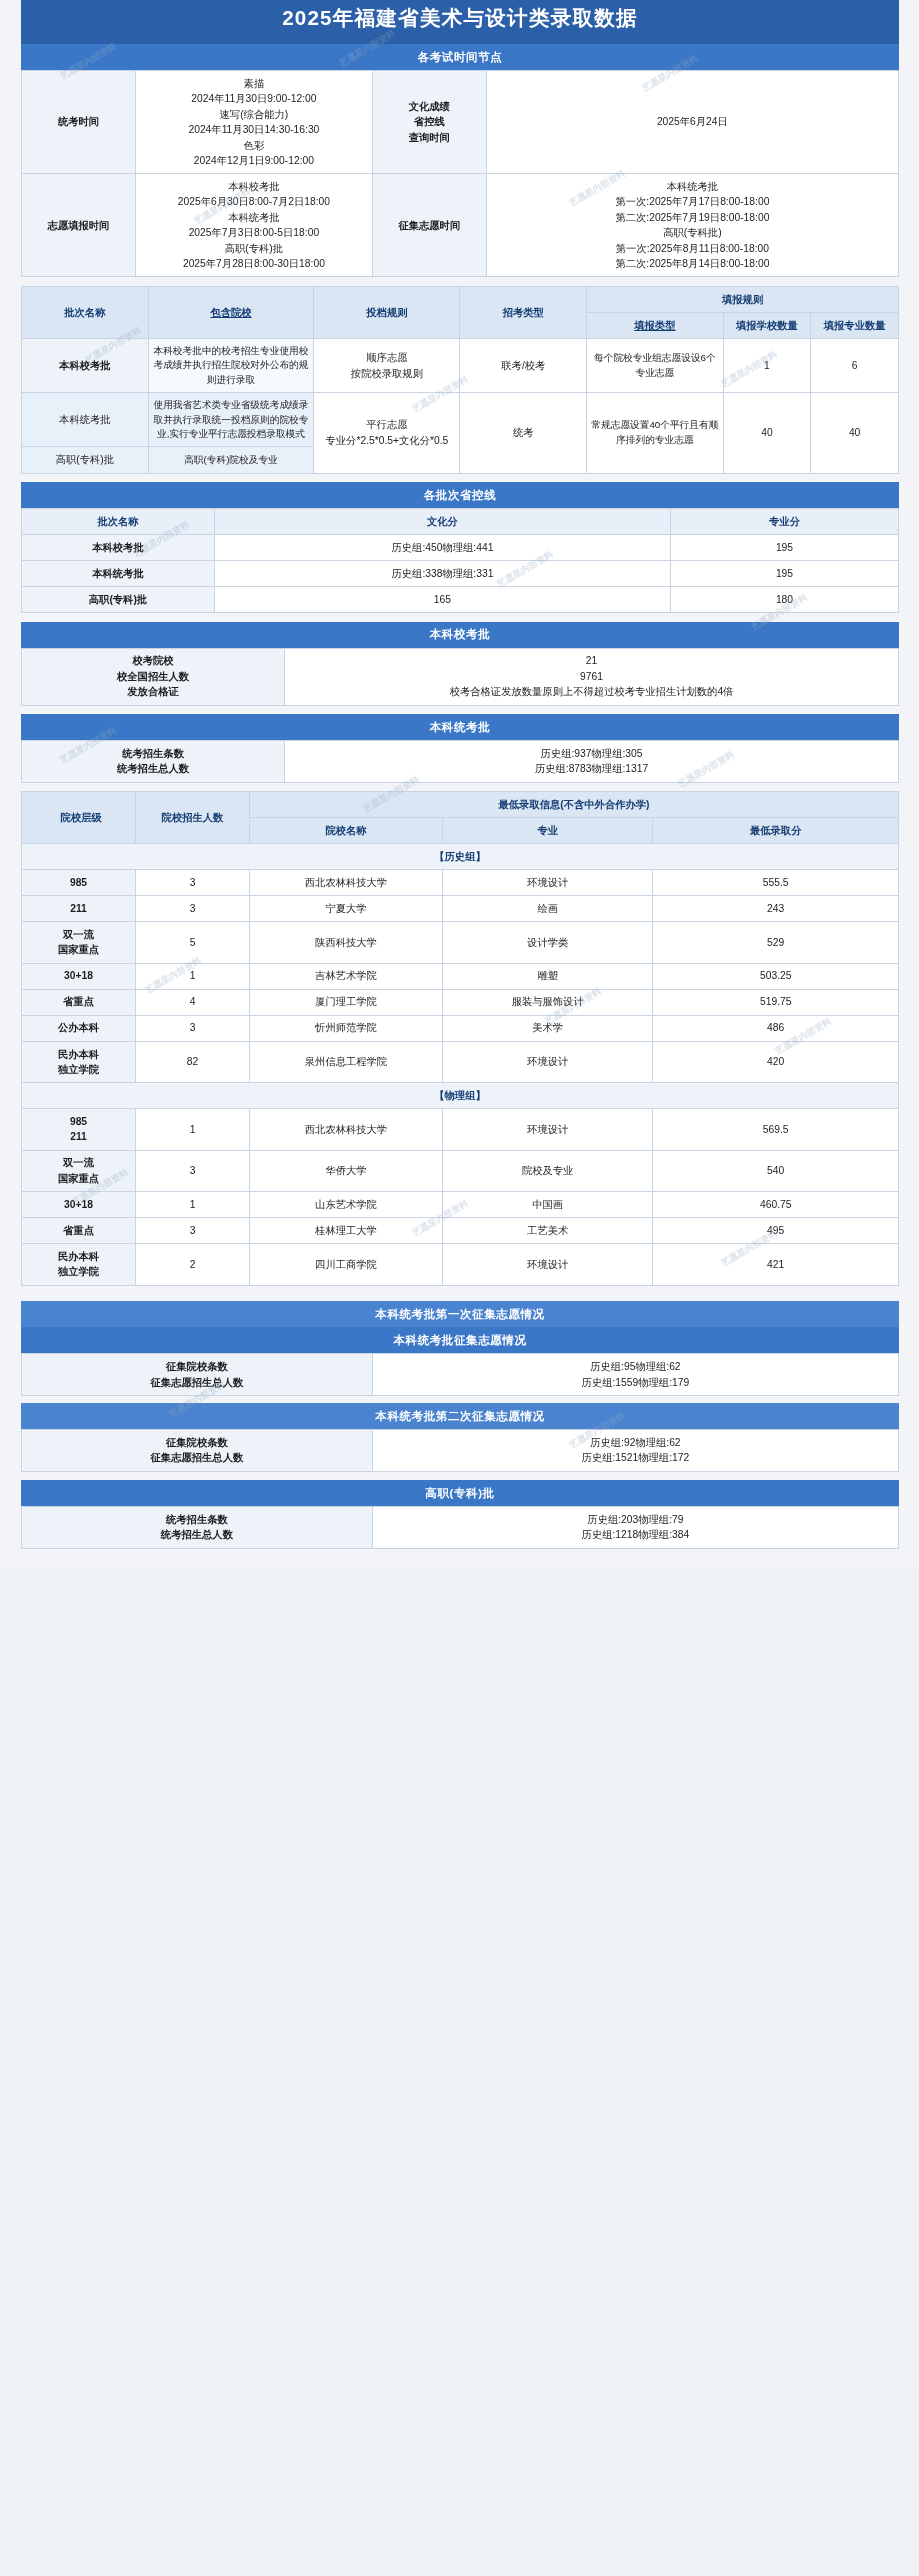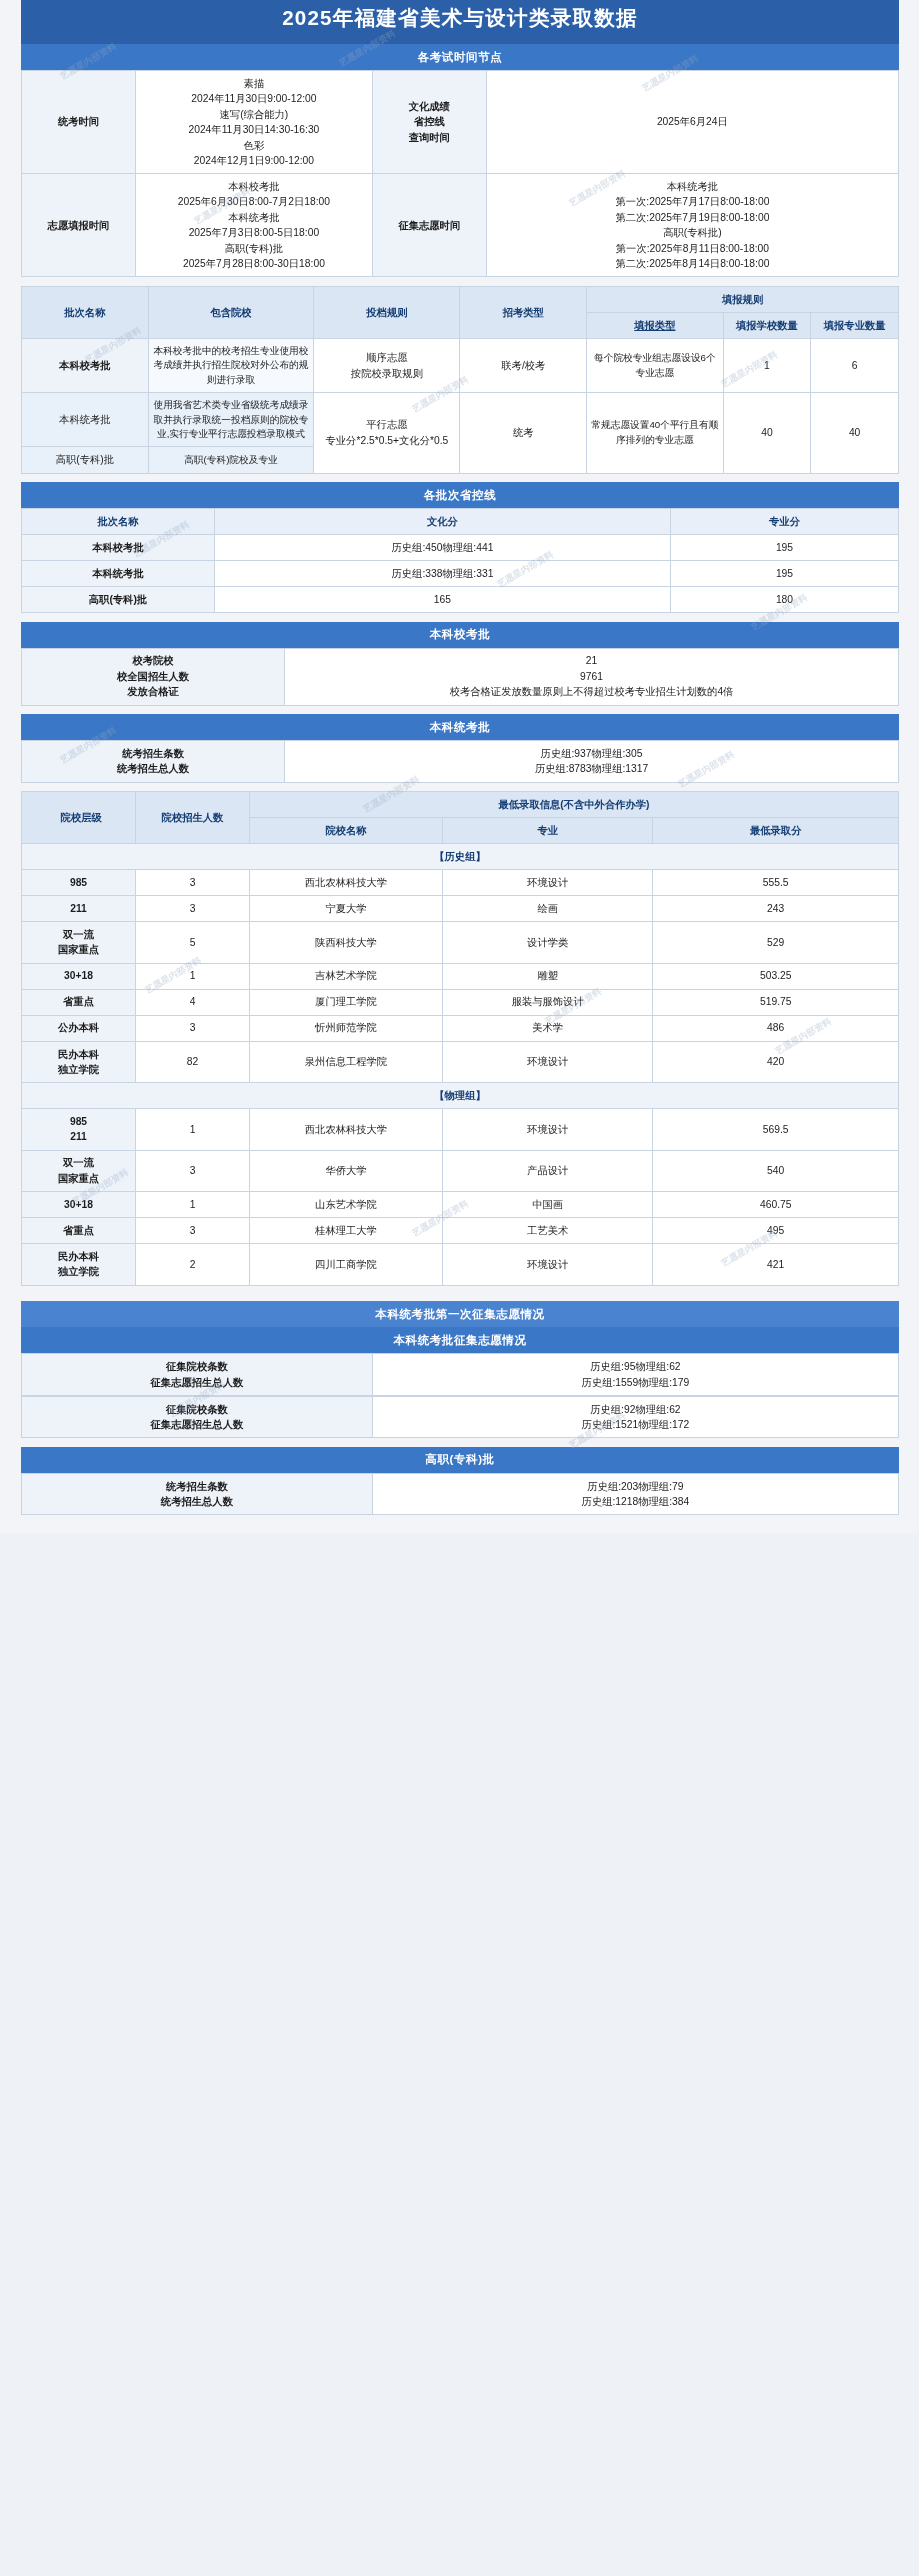--- a/index.html
+++ b/index.html
@@ -86,21 +86,21 @@
       </tr>
     </tbody>
       </table>
 
     <div class="spacer"></div>
 
     <table>
       <tbody>
           <tr class="hdr">
         <td rowspan="2" style="width:13%;">批次名称</td>
-        <td rowspan="2" style="width:17%;">包含院校</td>
+        <td rowspan="2" style="width:17%;text-decoration:underline;">包含院校</td>
         <td rowspan="2" style="width:15%;">投档规则</td>
         <td rowspan="2" style="width:13%;">招考类型</td>
         <td colspan="3">填报规则</td>
       </tr>
       <tr class="hdr">
         <td style="width:14%;text-decoration:underline;">填报类型</td>
         <td style="width:9%;">填报学校数量</td>
         <td style="width:9%;">填报专业数量</td>
       </tr>
       <tr>
@@ -267,21 +267,21 @@
         <td>1</td>
         <td>西北农林科技大学</td>
         <td>环境设计</td>
         <td>569.5</td>
       </tr>
       <tr>
         <td class="lbl nowrapline">双一流
 国家重点</td>
         <td>3</td>
         <td>华侨大学</td>
-        <td>产品设计</td>
+        <td>院校及专业</td>
         <td>540</td>
       </tr>
       <tr>
         <td class="lbl nowrapline">30+18</td>
         <td>1</td>
         <td>山东艺术学院</td>
         <td>中国画</td>
         <td>460.75</td>
       </tr>
       <tr>
@@ -310,20 +310,21 @@
       <tbody>
           <tr>
         <td class="lbl nowrapline" style="width:40%;">征集院校条数
 征集志愿招生总人数</td>
         <td class="nowrapline">历史组:95物理组:62
 历史组:1559物理组:179</td>
       </tr>
     </tbody>
       </table>
 
+    <div class="band sub" style="margin-top:7.3px;">本科统考批第二次征集志愿情况</div>
     <table>
       <tbody>
           <tr>
         <td class="lbl nowrapline" style="width:40%;">征集院校条数
 征集志愿招生总人数</td>
         <td class="nowrapline">历史组:92物理组:62
 历史组:1521物理组:172</td>
       </tr>
     </tbody>
       </table>

